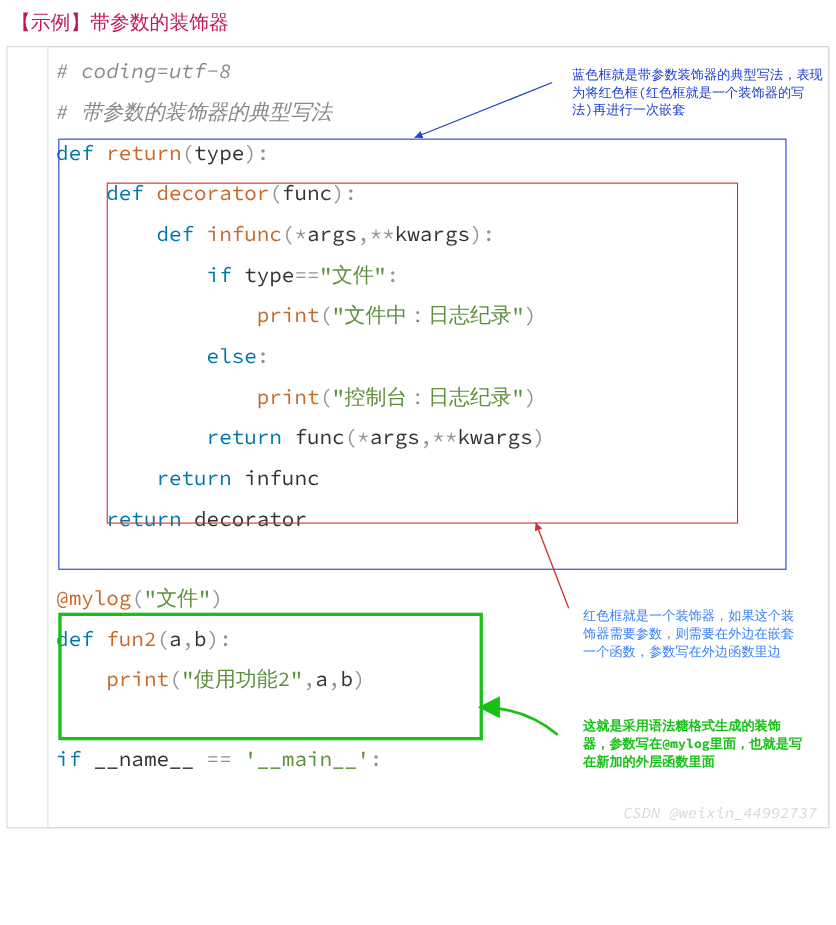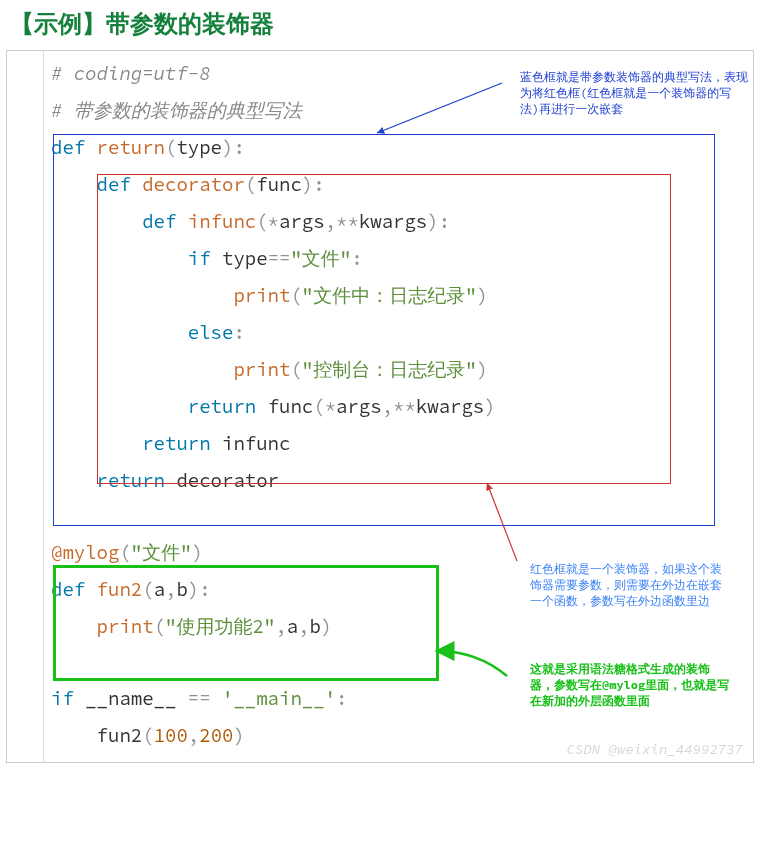--- a/index.html
+++ b/index.html
@@ -3,24 +3,24 @@
 <meta charset="utf-8">
 <style>
   body {
     margin: 0;
     padding: 0;
     font-family: -apple-system, BlinkMacSystemFont, "Segoe UI", Arial, sans-serif;
     background: #fff;
     width: 760px;
   }
   .title {
-    font-size: 24px;
+    font-size: 18px;
     padding: 8px 10px 10px 10px;
-    color: #15803d;
-    font-weight: 700;
+    color: #be185d;
+    font-weight: 400;
   }
 
   .code-frame {
     margin: 0 6px 6px 6px;
     border: 1px solid #ccc;
     position: relative;
     font-family: "Source Code Pro", Consolas, Menlo, monospace;
     font-size: 19px;
     background: #fff;
   }
@@ -204,21 +204,20 @@
       <span class="code"><span></span></span>
     </div>
 
     <div class="line">
       <span class="ln">18</span>
       <span class="code"><span class="kw">if </span><span class="pl">__name__</span><span class="op"> == </span><span class="str">'__main__'</span><span class="op">:</span></span>
     </div>
 
     <div class="line">
       <span class="ln">19</span>
-      <span class="code"><span>    </span><span class="pl">fun2</span><span class="op">(</span><span class="num">100</span><span class="op">,</span><span class="num">200</span><span class="op">)</span></span>
     </div>
 
   </div>
 
   <div class="overlay blue-box"></div>
   <div class="overlay red-box"></div>
   <div class="overlay green-box"></div>
 
   <svg class="arrows">
     <defs>

